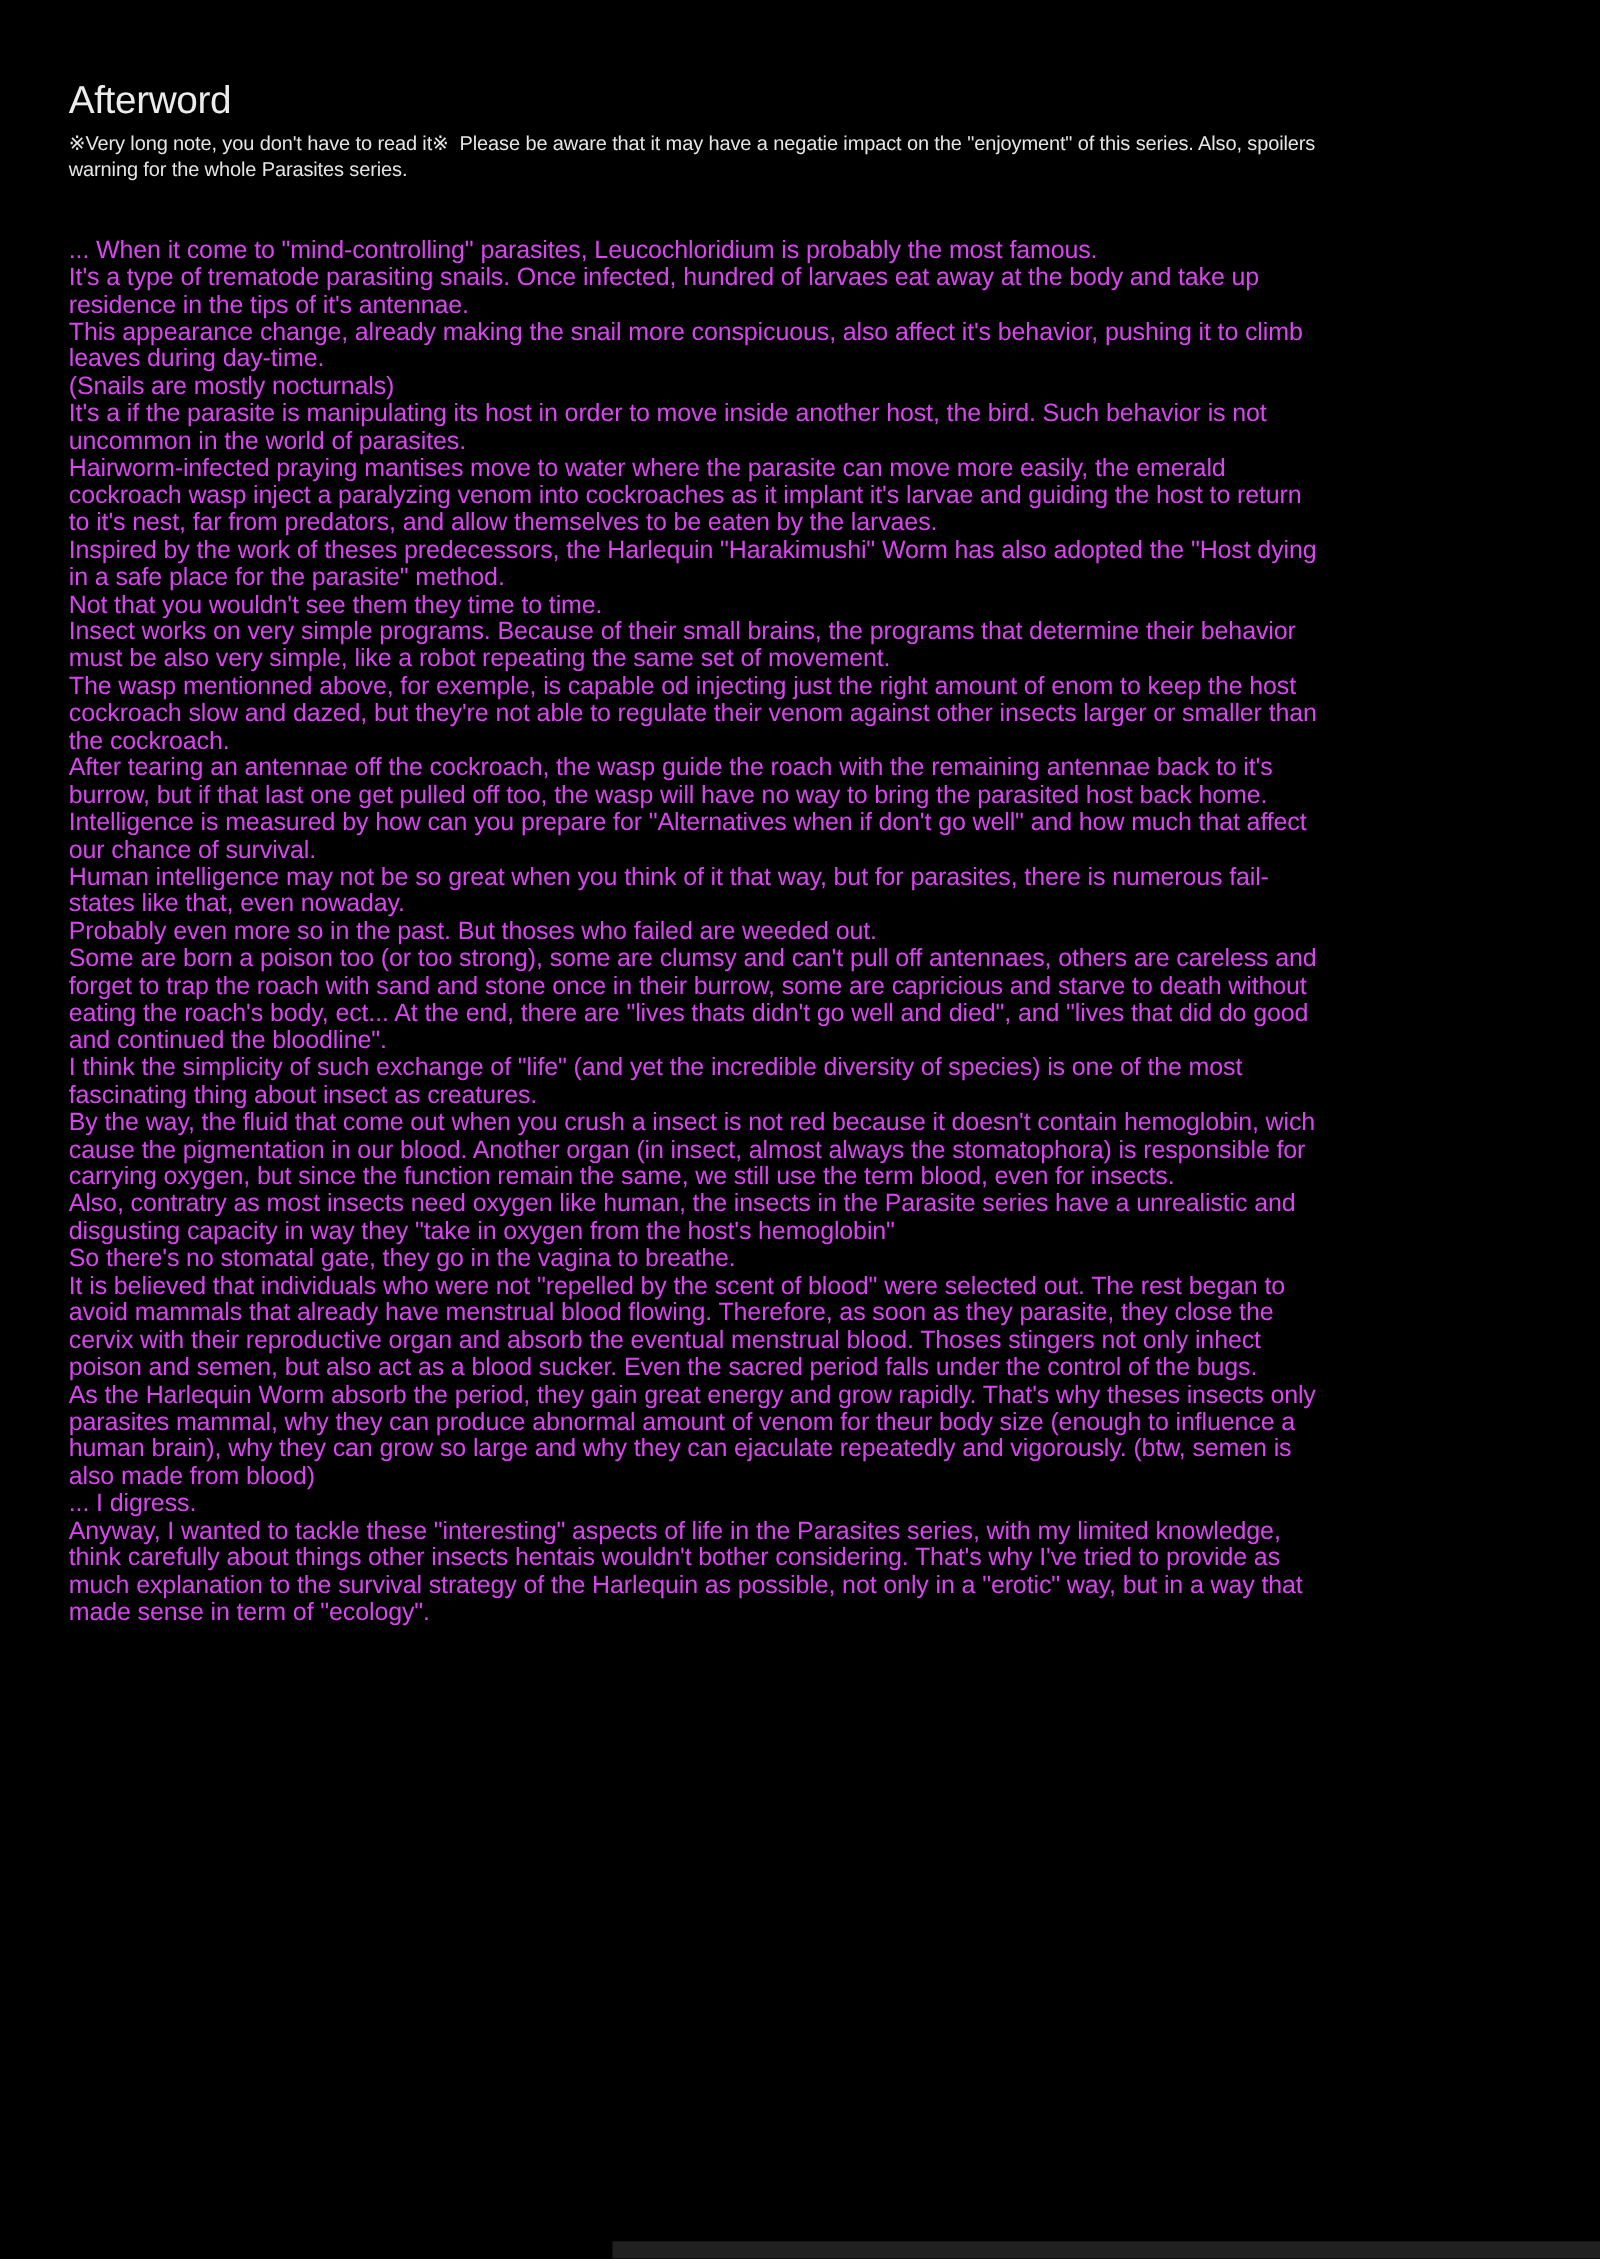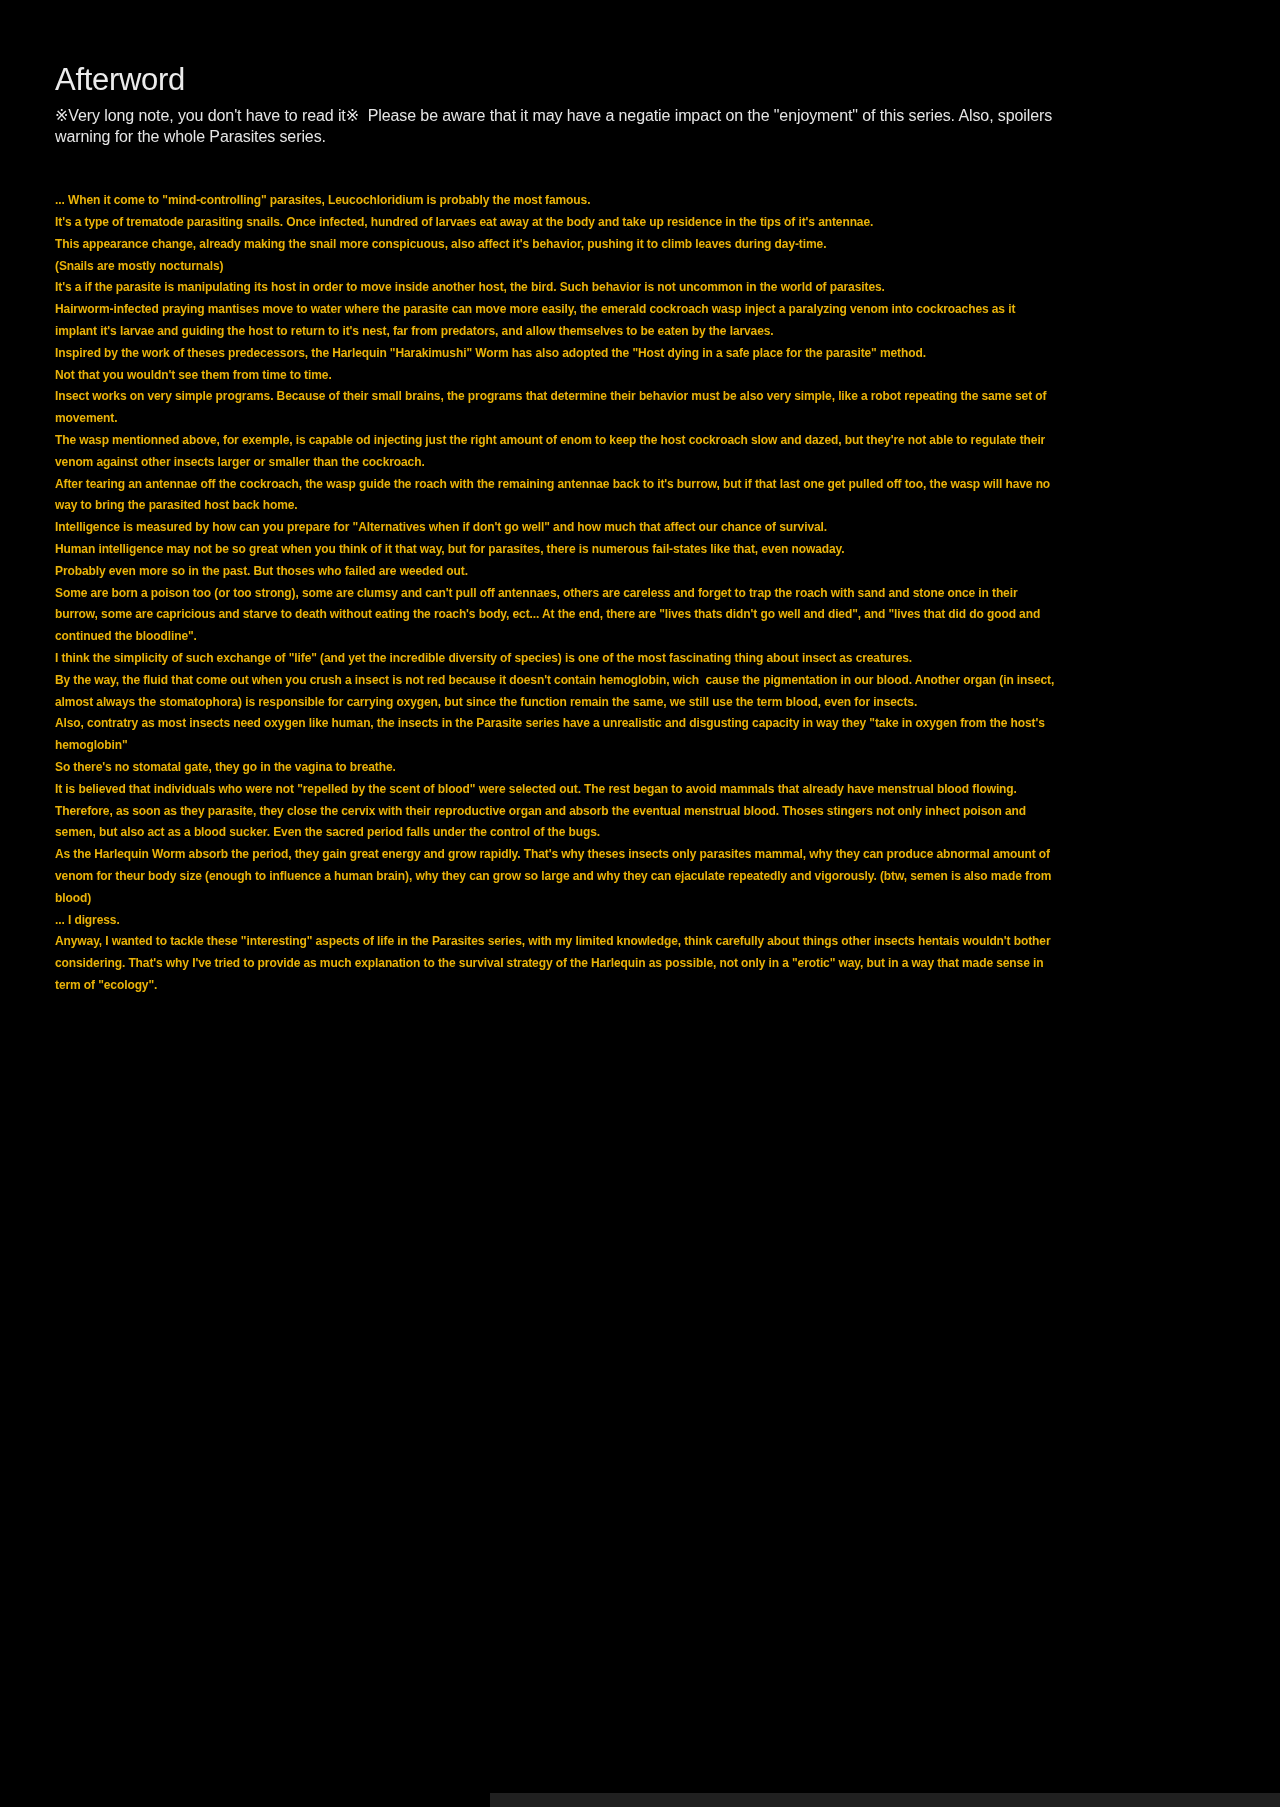--- a/index.html
+++ b/index.html
@@ -33,26 +33,25 @@
   .note {
     margin: 0 0 42px 0;
     font-size: 16px;
     line-height: 21.8px;
     letter-spacing: -0.1px;
     color: #e5e5e5;
     white-space: pre-wrap;
   }
   .body-text p {
     margin: 0;
-    font-size: 12px;
+    font-size: 20px;
     line-height: 21.8px;
     letter-spacing: -0.1px;
-    color: #eab308;
+    color: #d946ef;
     white-space: pre-wrap;
-    font-weight: bold;
   }
   .bottom-strip {
     position: absolute;
     left: 490px;
     right: 0;
     bottom: 0;
     height: 14px;
     background: #202020;
   }
 </style>
@@ -64,21 +63,21 @@
     <h1 class="title">Afterword</h1>
     <p class="note">※Very long note, you don't have to read it※  Please be aware that it may have a negatie impact on the "enjoyment" of this series. Also, spoilers warning for the whole Parasites series.</p>
     <div class="body-text">
         <p>... When it come to "mind-controlling" parasites, Leucochloridium is probably the most famous.</p>
         <p>It's a type of trematode parasiting snails. Once infected, hundred of larvaes eat away at the body and take up residence in the tips of it's antennae.</p>
         <p>This appearance change, already making the snail more conspicuous, also affect it's behavior, pushing it to climb leaves during day-time.</p>
         <p>(Snails are mostly nocturnals)</p>
         <p>It's a if the parasite is manipulating its host in order to move inside another host, the bird. Such behavior is not uncommon in the world of parasites.</p>
         <p>Hairworm-infected praying mantises move to water where the parasite can move more easily, the emerald cockroach wasp inject a paralyzing venom into cockroaches as it implant it's larvae and guiding the host to return to it's nest, far from predators, and allow themselves to be eaten by the larvaes.</p>
         <p>Inspired by the work of theses predecessors, the Harlequin "Harakimushi" Worm has also adopted the "Host dying in a safe place for the parasite" method.</p>
-        <p>Not that you wouldn't see them from time to time.</p>
+        <p>Not that you wouldn't see them they time to time.</p>
         <p>Insect works on very simple programs. Because of their small brains, the programs that determine their behavior must be also very simple, like a robot repeating the same set of movement.</p>
         <p>The wasp mentionned above, for exemple, is capable od injecting just the right amount of enom to keep the host cockroach slow and dazed, but they're not able to regulate their venom against other insects larger or smaller than the cockroach.</p>
         <p>After tearing an antennae off the cockroach, the wasp guide the roach with the remaining antennae back to it's burrow, but if that last one get pulled off too, the wasp will have no way to bring the parasited host back home.</p>
         <p>Intelligence is measured by how can you prepare for "Alternatives when if don't go well" and how much that affect our chance of survival.</p>
         <p>Human intelligence may not be so great when you think of it that way, but for parasites, there is numerous fail-states like that, even nowaday.</p>
         <p>Probably even more so in the past. But thoses who failed are weeded out.</p>
         <p>Some are born a poison too (or too strong), some are clumsy and can't pull off antennaes, others are careless and forget to trap the roach with sand and stone once in their burrow, some are capricious and starve to death without eating the roach's body, ect... At the end, there are "lives thats didn't go well and died", and "lives that did do good and continued the bloodline".</p>
         <p>I think the simplicity of such exchange of "life" (and yet the incredible diversity of species) is one of the most fascinating thing about insect as creatures.</p>
         <p>By the way, the fluid that come out when you crush a insect is not red because it doesn't contain hemoglobin, wich  cause the pigmentation in our blood. Another organ (in insect, almost always the stomatophora) is responsible for carrying oxygen, but since the function remain the same, we still use the term blood, even for insects.</p>
         <p>Also, contratry as most insects need oxygen like human, the insects in the Parasite series have a unrealistic and disgusting capacity in way they "take in oxygen from the host's hemoglobin"</p>

